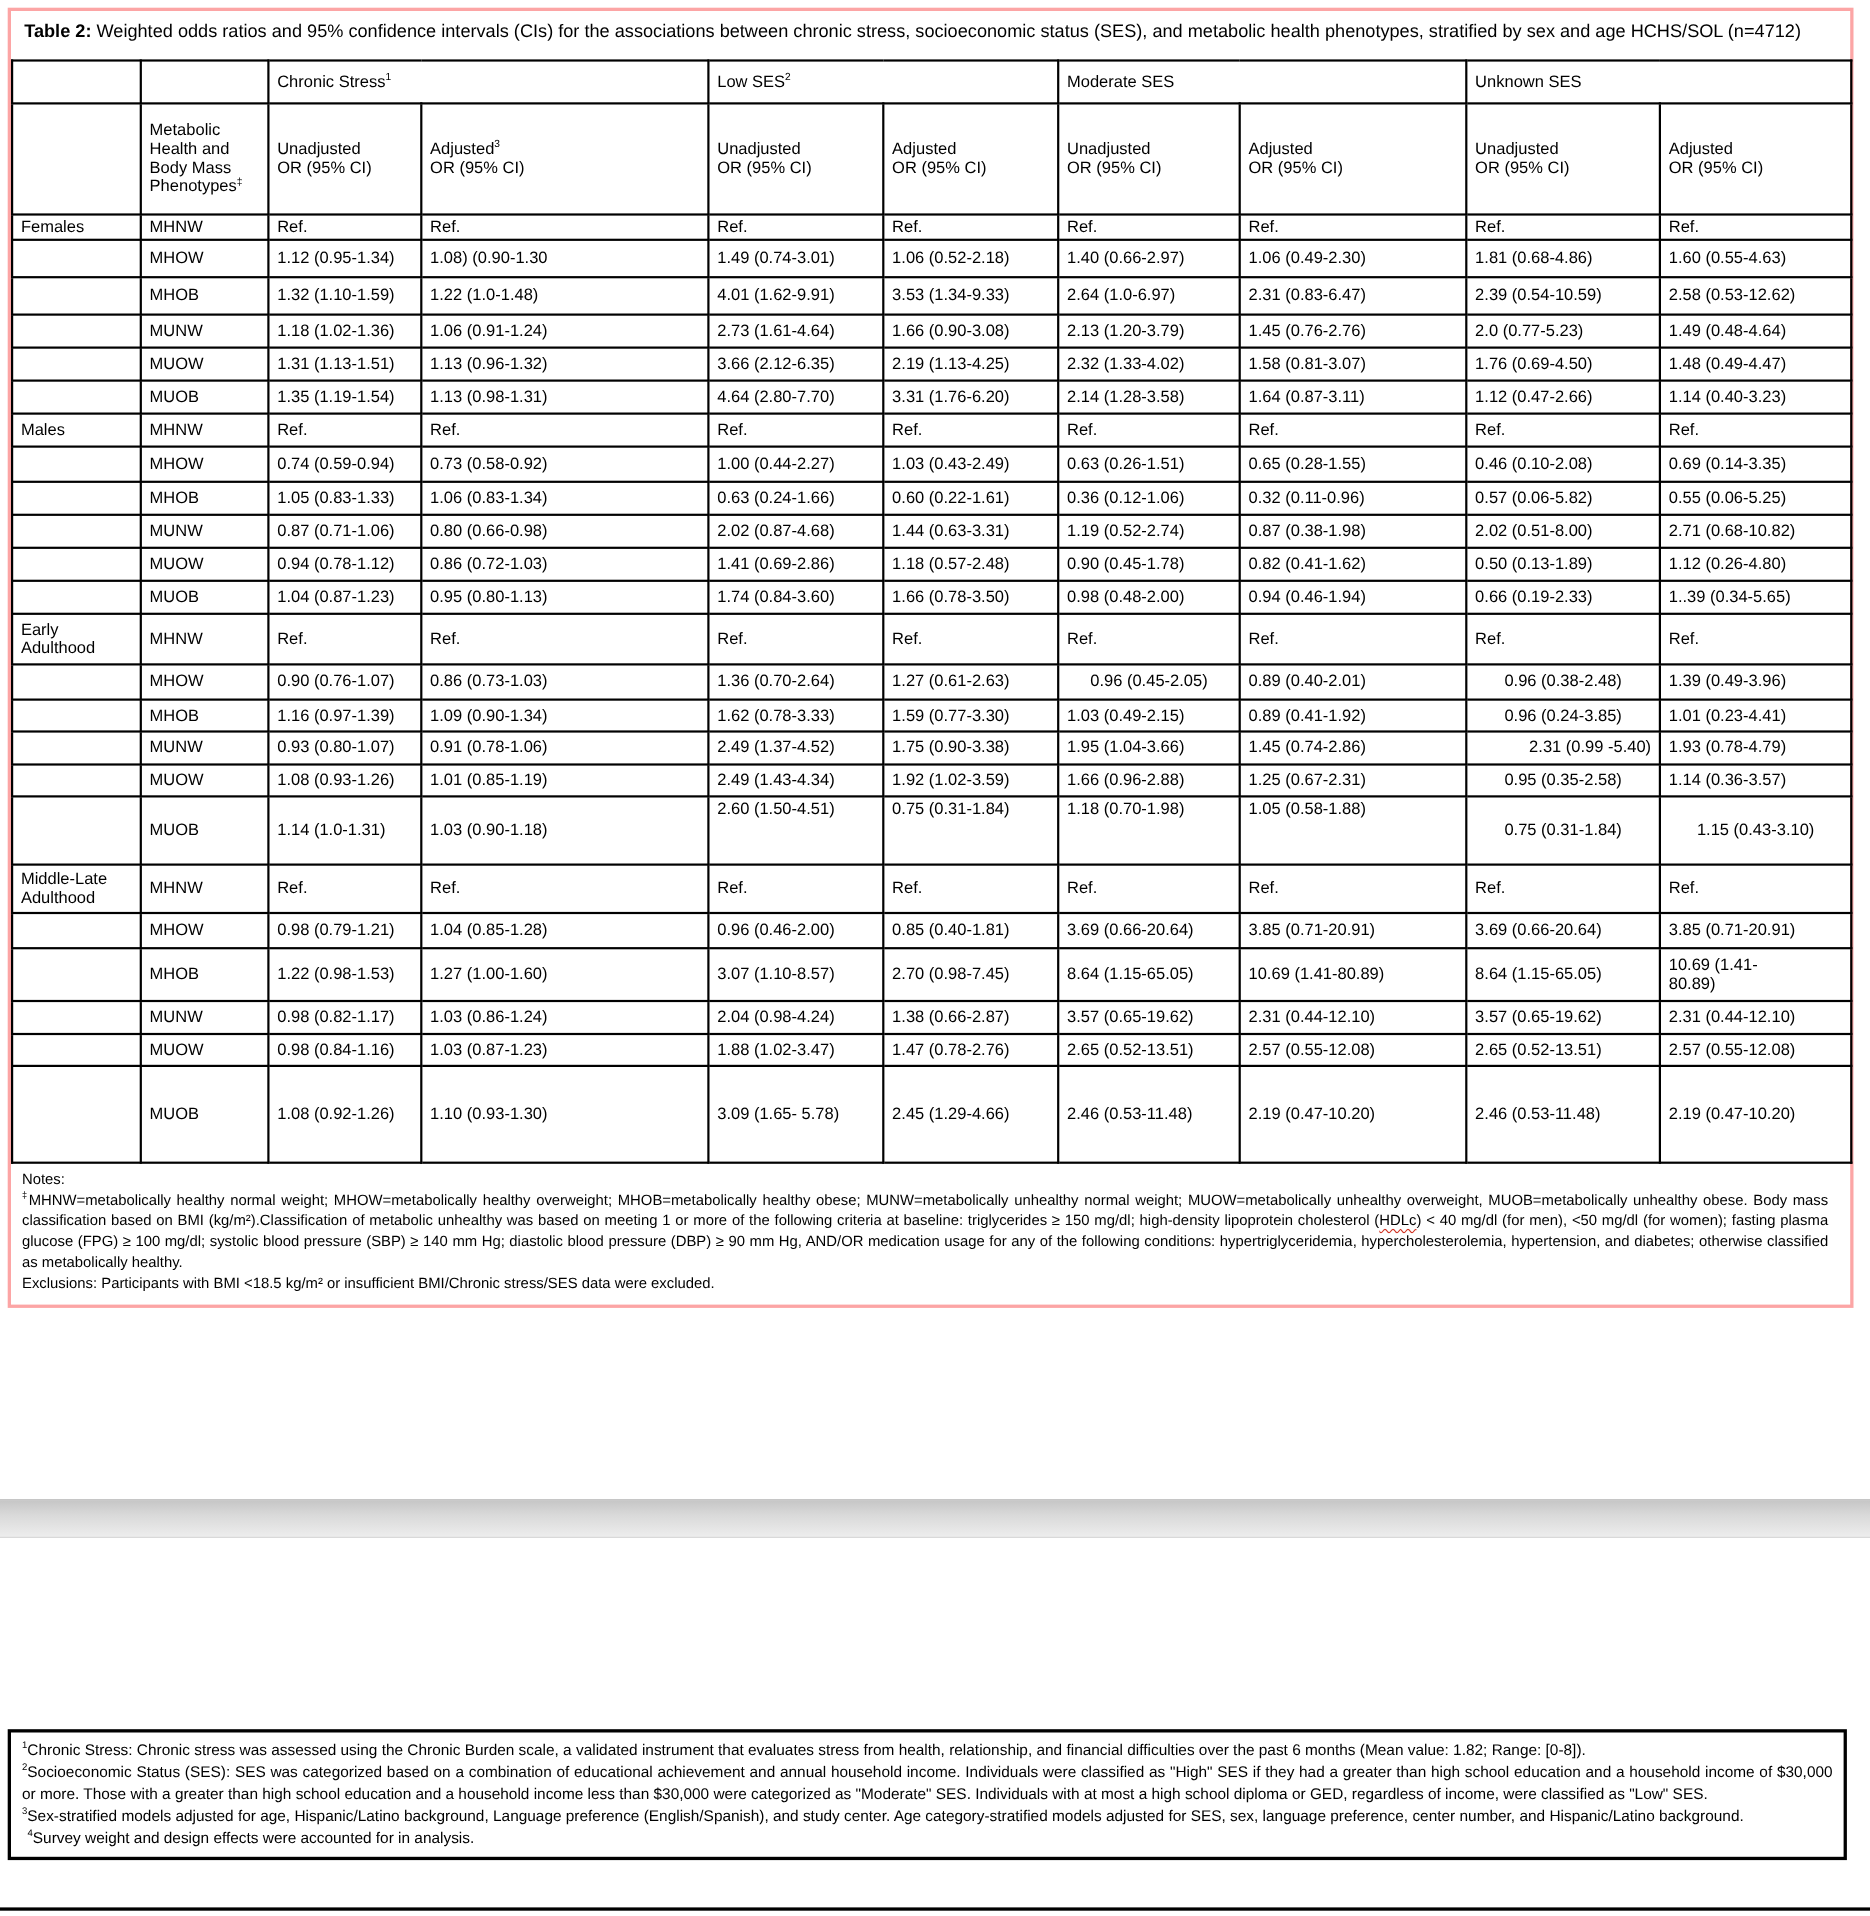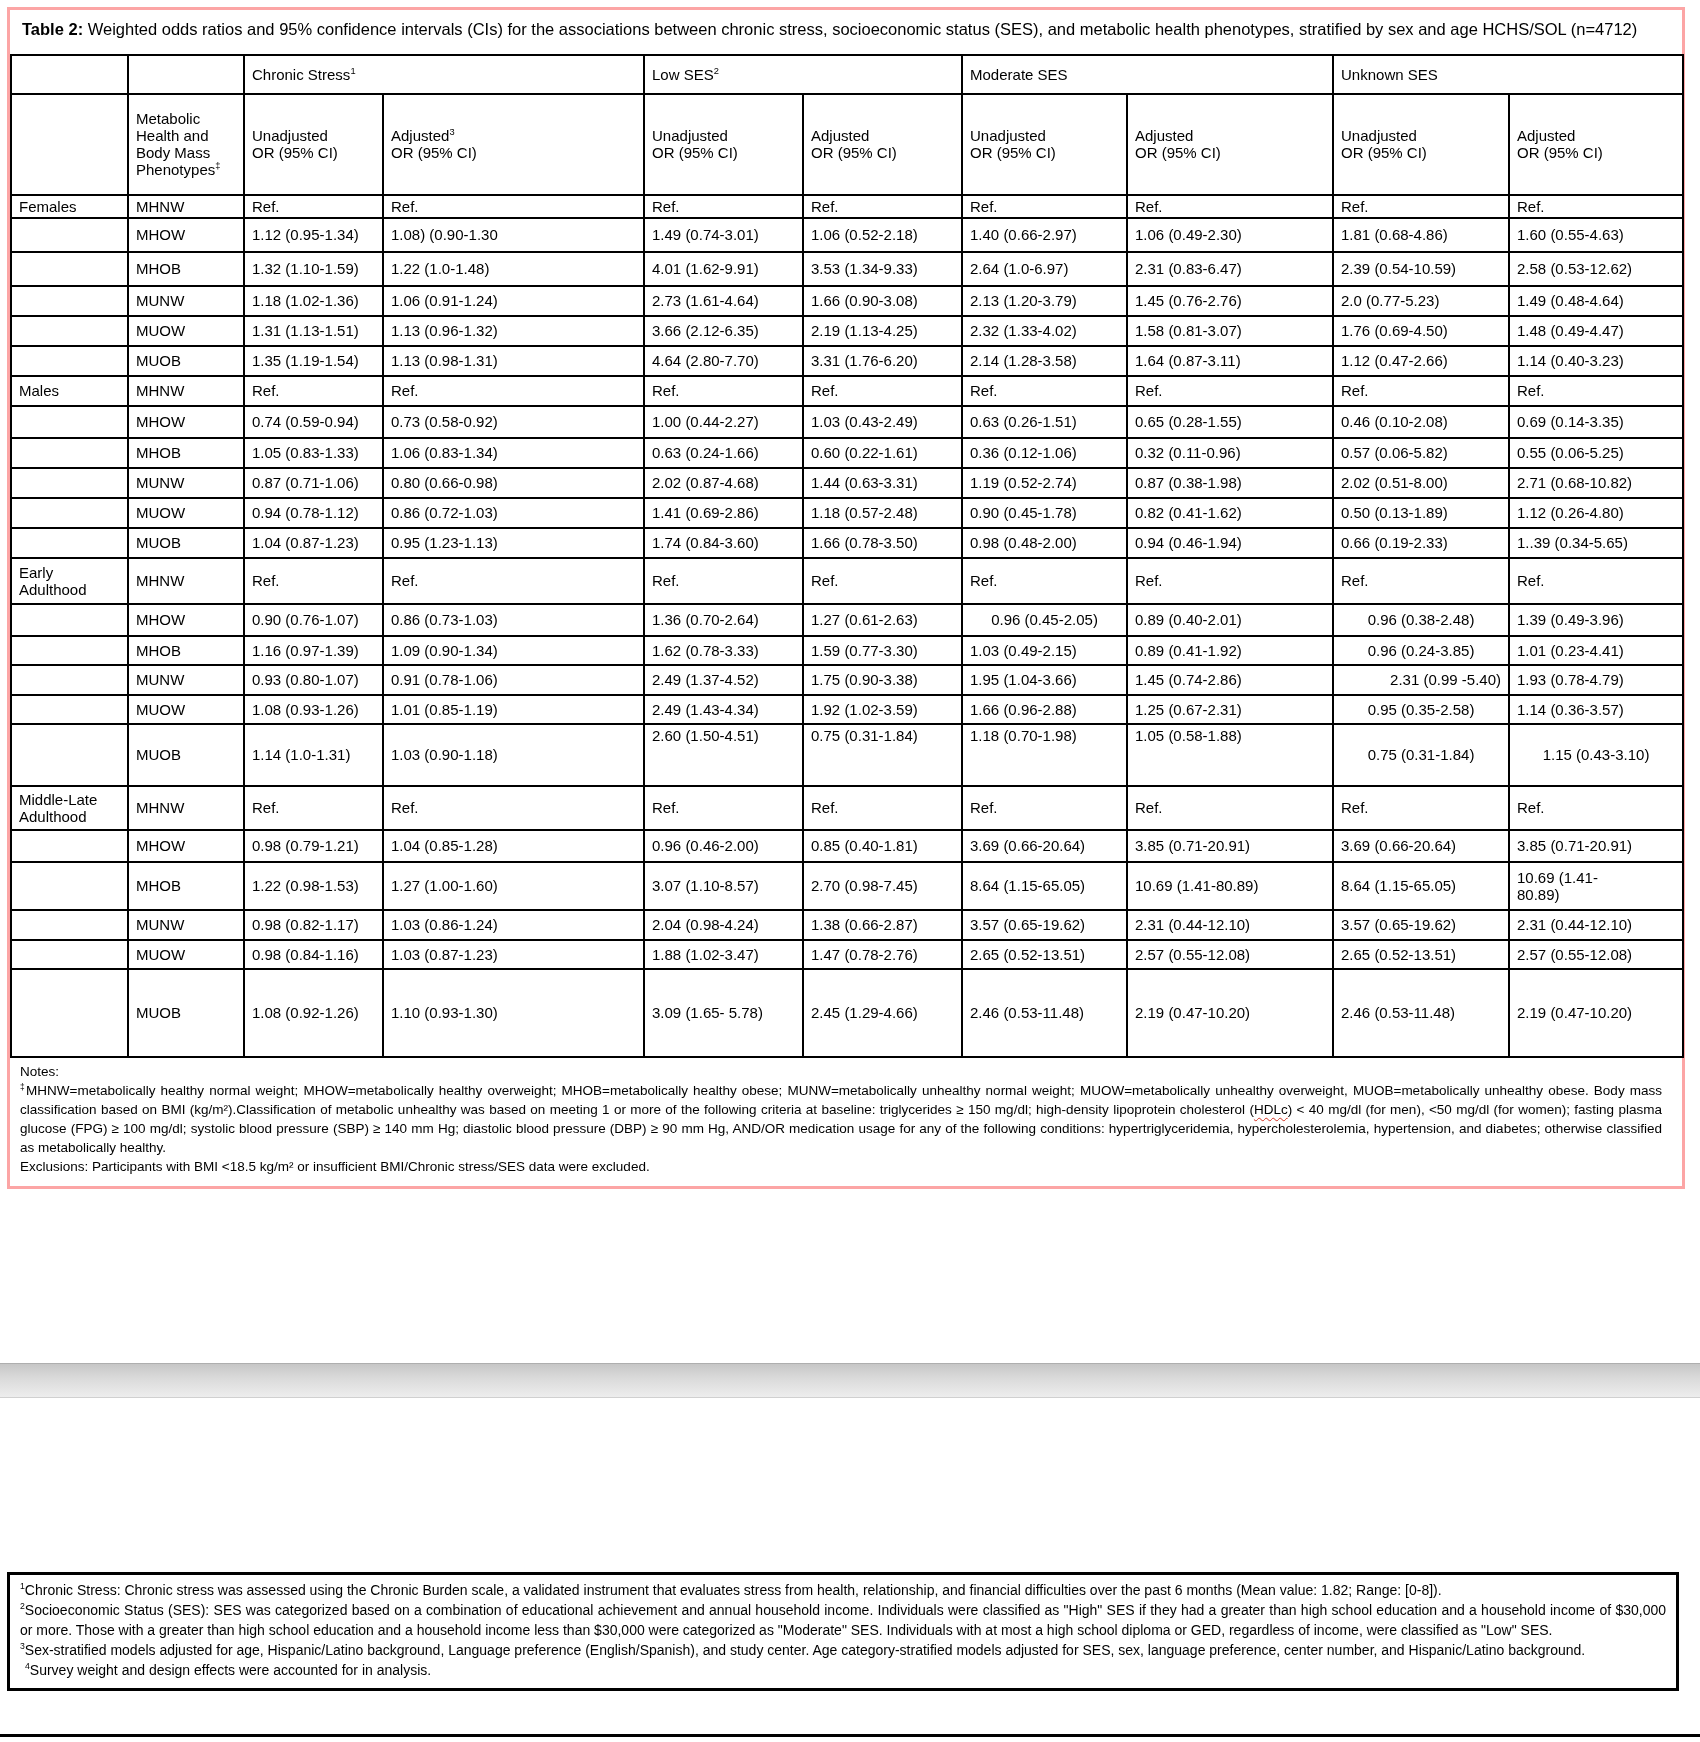--- a/index.html
+++ b/index.html
@@ -230,21 +230,21 @@
             <td class="val">1.18 (0.57-2.48)</td>
             <td class="val">0.90 (0.45-1.78)</td>
             <td class="val">0.82 (0.41-1.62)</td>
             <td class="val">0.50 (0.13-1.89)</td>
             <td class="val">1.12 (0.26-4.80)</td>
           </tr>
           <tr style="height: 30px;">
             <td class="glabel"></td>
             <td>MUOB</td>
             <td class="val">1.04 (0.87-1.23)</td>
-            <td class="val">0.95 (1.23-1.13)</td>
+            <td class="val">0.95 (0.80-1.13)</td>
             <td class="val">1.74 (0.84-3.60)</td>
             <td class="val">1.66 (0.78-3.50)</td>
             <td class="val">0.98 (0.48-2.00)</td>
             <td class="val">0.94 (0.46-1.94)</td>
             <td class="val">0.66 (0.19-2.33)</td>
             <td class="val">1..39 (0.34-5.65)</td>
           </tr>
           <tr style="height: 46px;">
             <td class="glabel">Early Adulthood</td>
             <td>MHNW</td>

